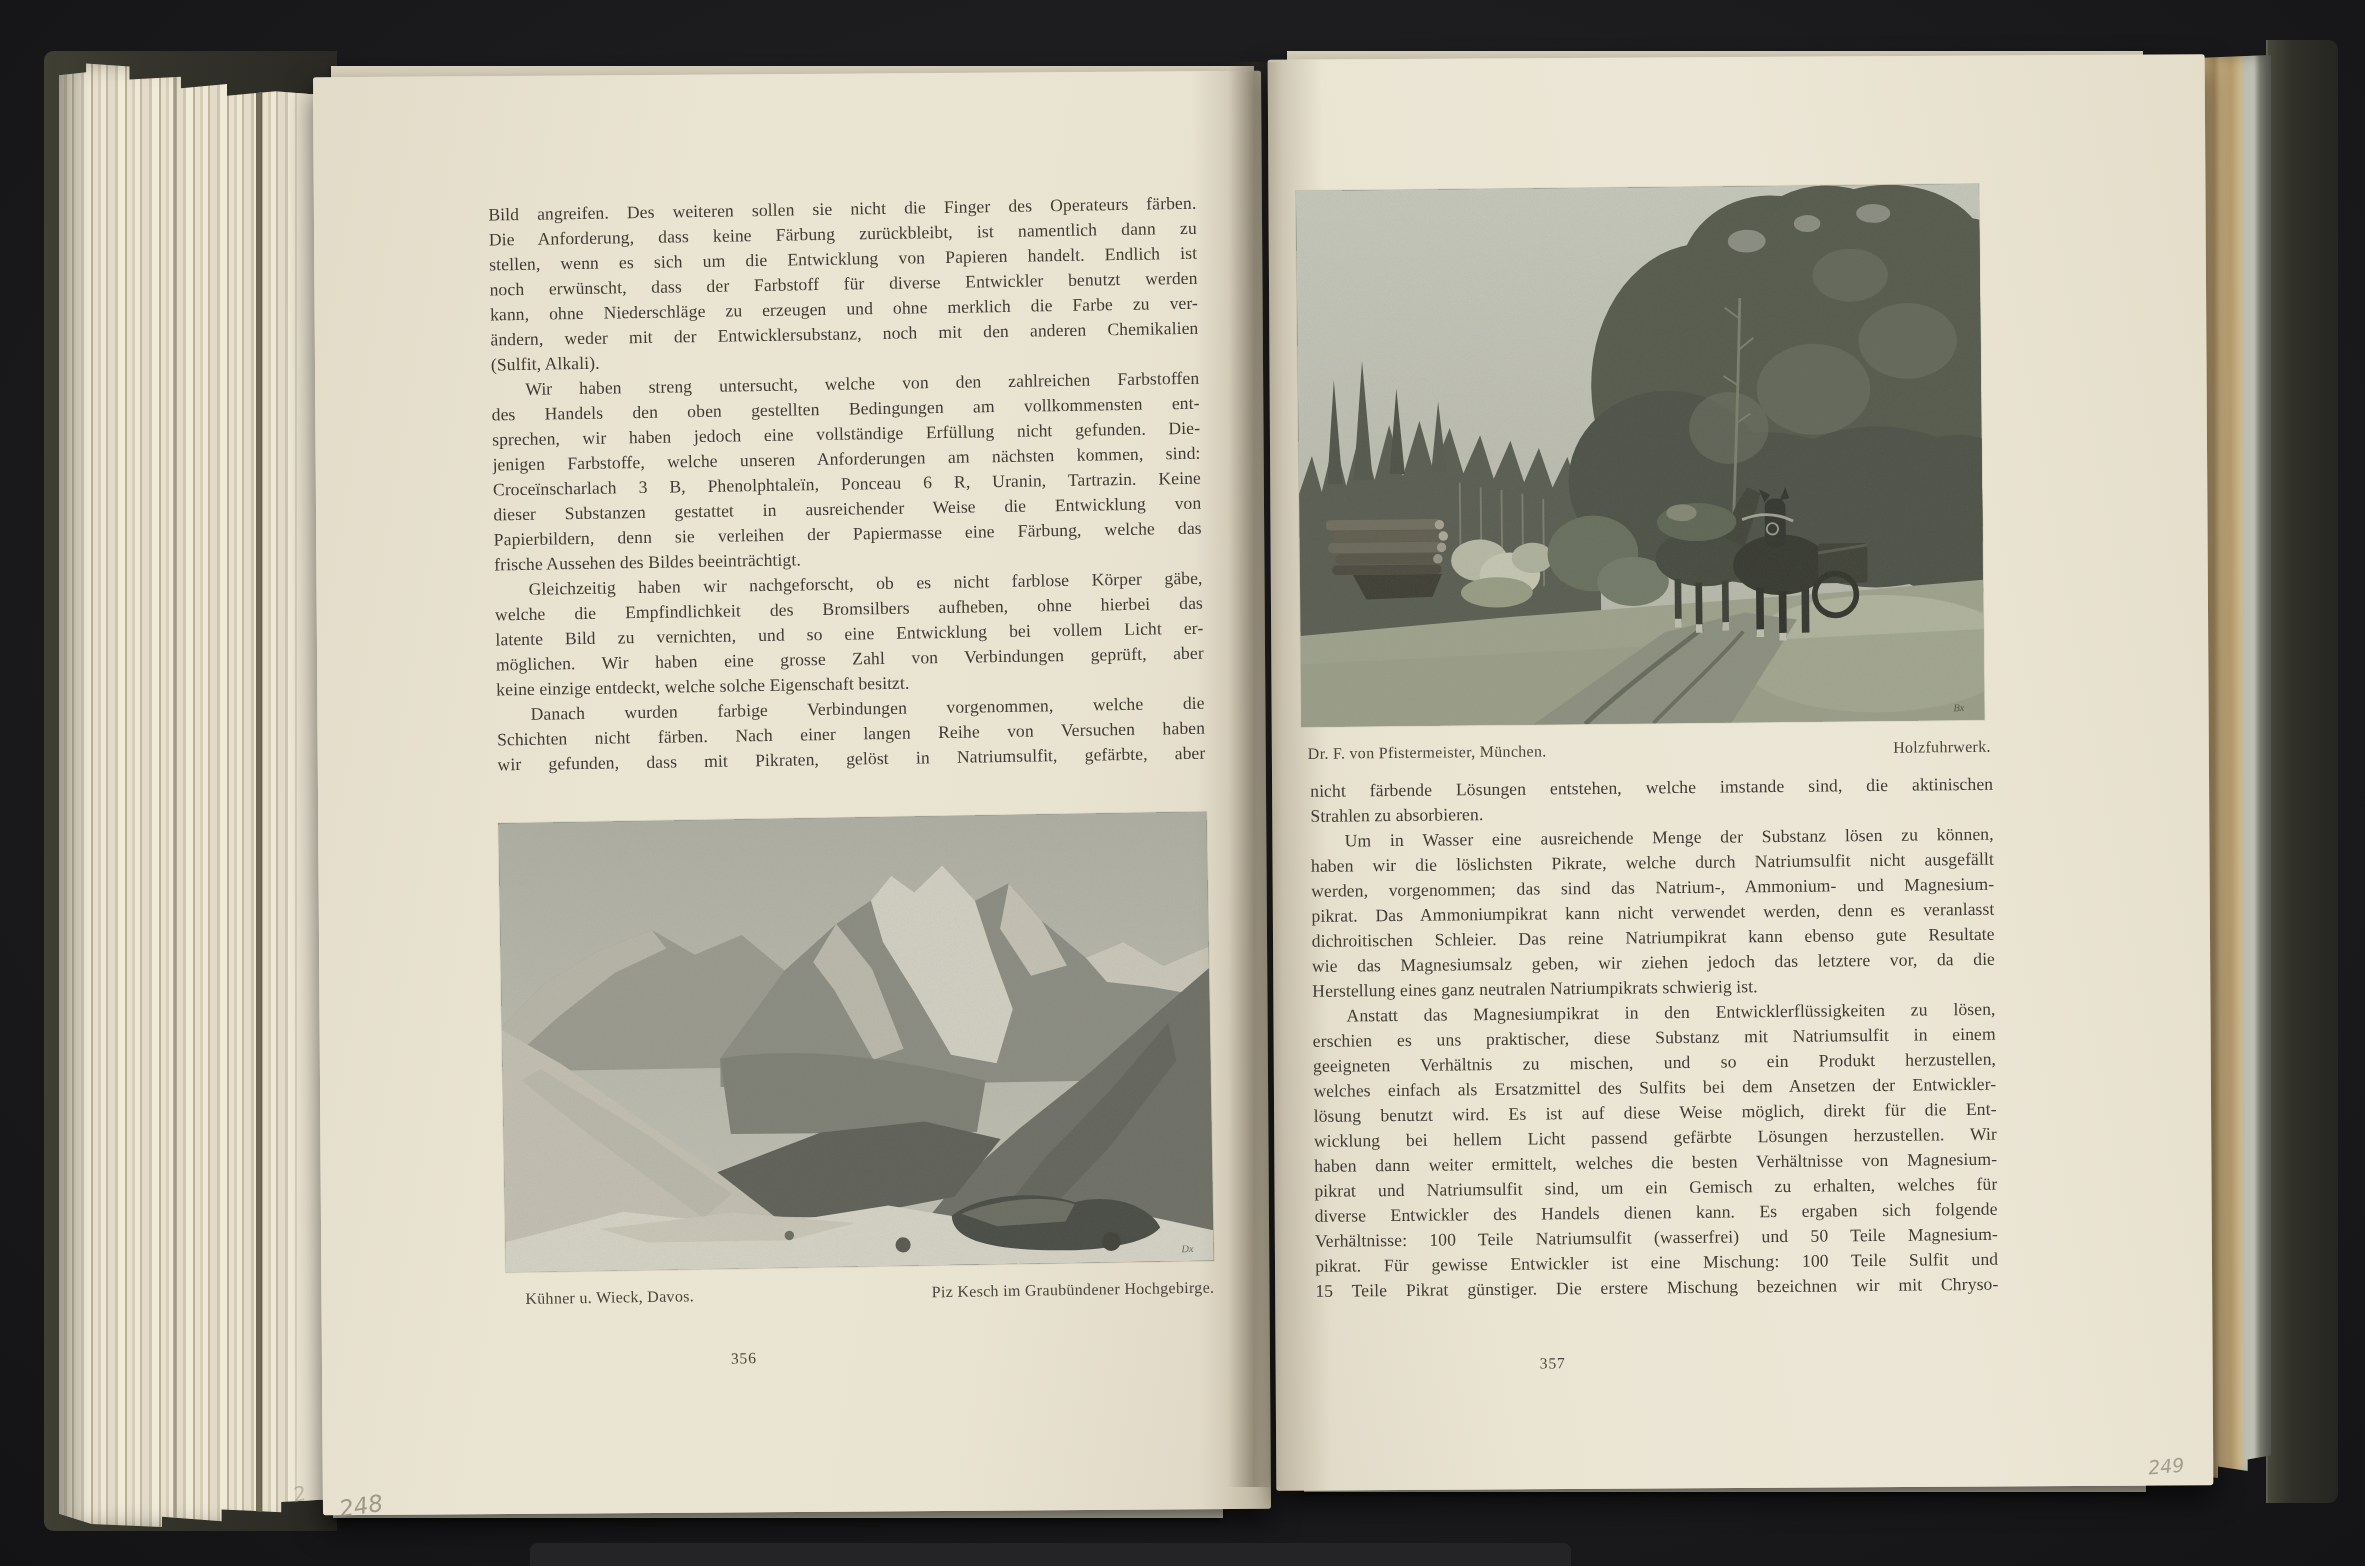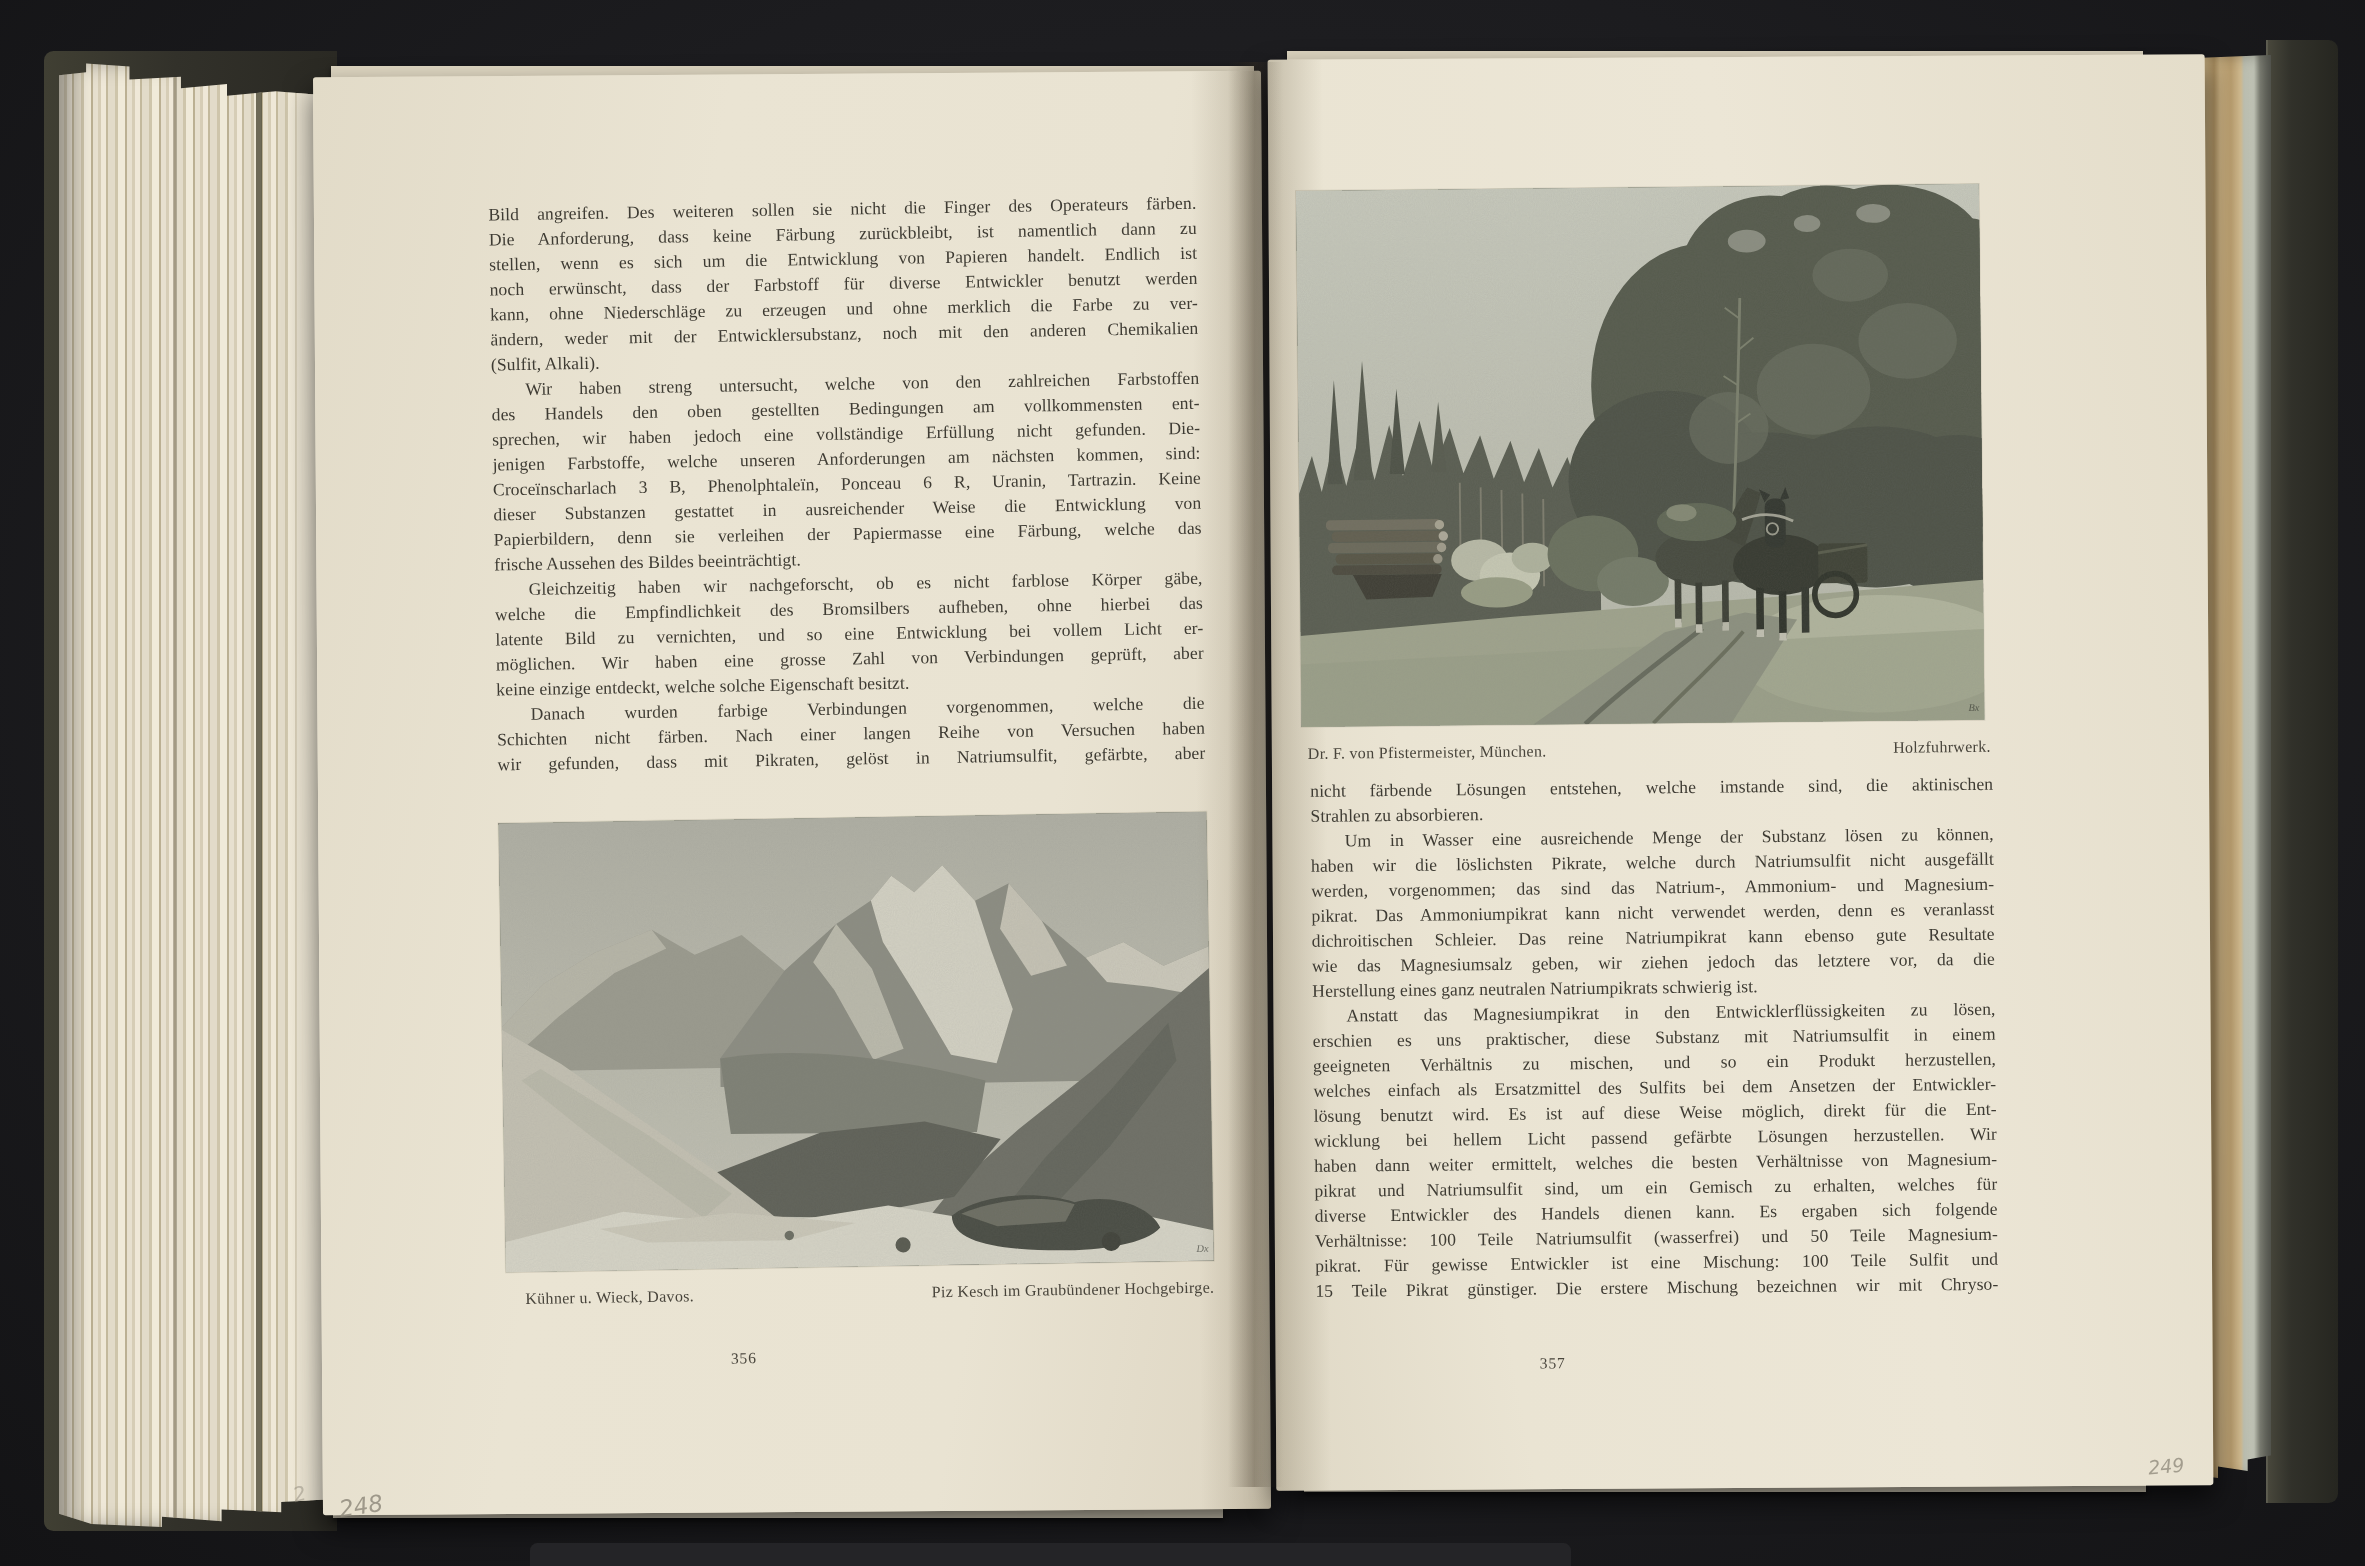--- a/index.html
+++ b/index.html
@@ -63,21 +63,21 @@
   .page.left  .content { transform:rotate(-0.55deg); transform-origin:12% 50%; }
   .page.right .content { transform:rotate(-0.25deg); transform-origin:10% 50%; }
   .textblock { position:absolute; color:#3e3b33; font-size:17.6px; line-height:25px; letter-spacing:0.1px; }
   .page.right .textblock { line-height:25px; }
   .tline { text-align:justify; text-align-last:justify; height:25px; overflow:hidden; }
   .page.right .tline { height:25px; }
   .tline.end { text-align-last:left; }
   .tline.ind { text-indent:34px; }
   .photo { position:absolute; background:#9aa08e; box-shadow:inset 0 0 2.8px rgba(30,30,25,.45), 0 0 0 0.9px rgba(80,75,60,.12); }
   .photo svg { display:block; width:100%; height:100%; filter:saturate(.85) contrast(.96); }
-  .monogram { position:absolute; right:5px; bottom:6.6px; font-size:10.4px; font-style:italic; color:rgba(42,44,38,.6); }
+  .monogram { position:absolute; right:20px; bottom:6.6px; font-size:10.4px; font-style:italic; color:rgba(42,44,38,.6); }
   .caprow { position:absolute; font-size:16px; color:#48443b; letter-spacing:0.3px; }
   .caprow .credit { float:left; padding-left:19px; }
   .caprow .title  { float:right; }
   .folio { position:absolute; text-align:center; font-size:15.6px; color:#4a463d; letter-spacing:0.9px; }
   .pencil { position:absolute; font-family:"DejaVu Sans",sans-serif; font-style:italic; color:#928c7e; z-index:9; }
   .pencil.p248 { left:339px; top:1493px; font-size:23px; transform:rotate(-9deg); opacity:.85; }
   .pencil.p2partial { left:293px; top:1482px; font-size:20px; transform:rotate(-14deg); opacity:.5; }
   .pencil.p249 { left:2148px; top:1455px; font-size:19px; transform:rotate(-5deg); opacity:.8; }
   .bottomboard { position:absolute; left:530px; top:1543px; width:1041px; height:24px; background:#242427; border-radius:7.6px 7.6px 0 0; }
 </style>

